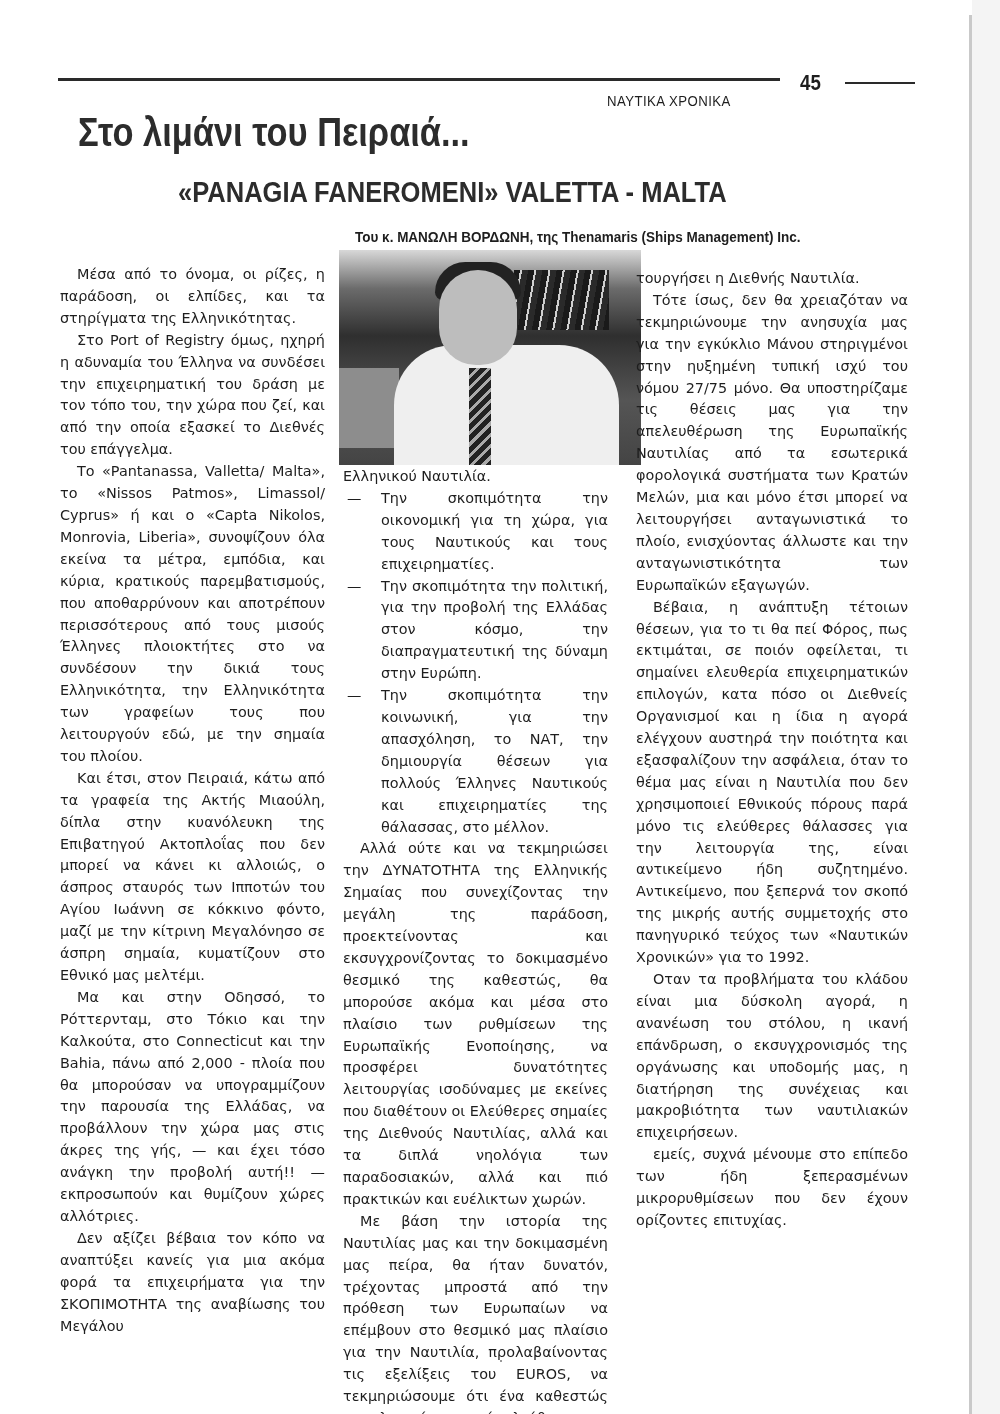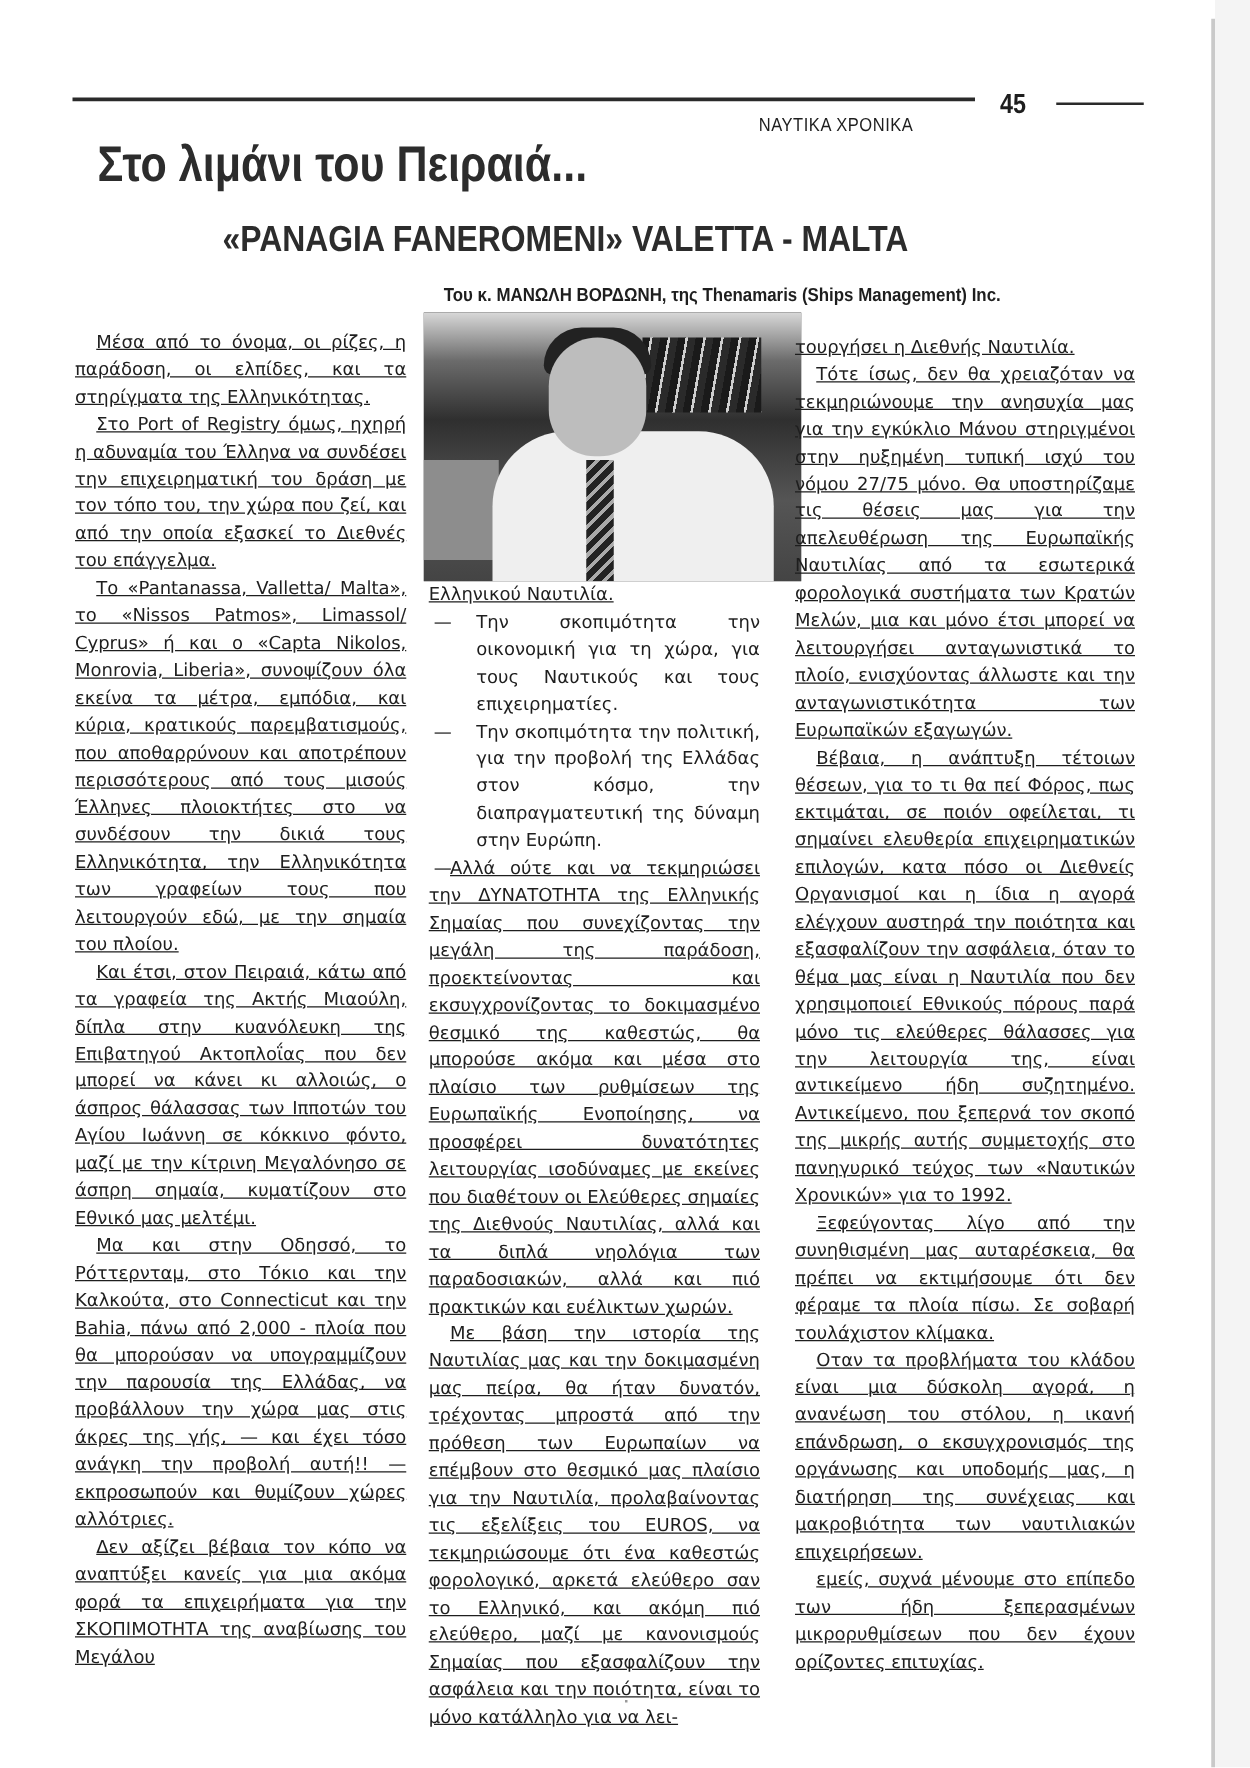--- a/index.html
+++ b/index.html
@@ -14,21 +14,21 @@
   .header-rule { position: absolute; left: 58px; top: 78px; width: 722px; height: 3px; background: #2a2a2a; }
   .header-rule-right { position: absolute; left: 845px; top: 82px; width: 70px; height: 2px; background: #2a2a2a; }
   .page-number { position: absolute; left: 800px; top: 70px; font-family: "Liberation Sans", sans-serif; font-weight: bold; font-size: 22px; transform: scaleX(0.85); transform-origin: left; }
   .magazine-name { position: absolute; left: 607px; top: 92px; font-family: "Liberation Sans", sans-serif; font-size: 15px; letter-spacing: 0.5px; transform: scaleX(0.88); transform-origin: left; }
 
   .main-title { position: absolute; left: 78px; top: 110px; font-family: "Liberation Sans", sans-serif; font-weight: bold; font-size: 40px; color: #2c2c2c; transform: scaleX(0.86); transform-origin: left; white-space: nowrap; }
   .subtitle { position: absolute; left: 178px; top: 176px; font-family: "Liberation Sans", sans-serif; font-weight: bold; font-size: 29px; color: #2c2c2c; transform: scaleX(0.88); transform-origin: left; white-space: nowrap; }
   .byline { position: absolute; left: 355px; top: 228px; font-family: "Liberation Sans", sans-serif; font-weight: bold; font-size: 15px; transform: scaleX(0.9); transform-origin: left; white-space: nowrap; }
 
   .col { position: absolute; font-size: 14.4px; line-height: 21.9px; text-align: justify; }
-  .col p { margin: 0; text-indent: 0; text-decoration: underline; }
+  .col p { margin: 0; text-indent: 0; }
   .col p.ind { text-indent: 17px; }
   #col1 { left: 60px; top: 264px; width: 265px; }
   #col2 { left: 343px; top: 466px; width: 265px; }
   #col3 { left: 636px; top: 268px; width: 272px; }
 
   .dash-item { position: relative; padding-left: 38px; }
   .dash-item .dash { position: absolute; left: 4px; top: 0; }
 
   .photo { position: absolute; left: 339px; top: 250px; width: 302px; height: 215px; background: #3a3a3a; overflow: hidden; }
   .photo .wall { position: absolute; left: 0; top: 0; width: 302px; height: 215px; background: linear-gradient(180deg,#d8d8d8 0%, #6b6b6b 18%, #2f2f2f 40%, #555 70%, #444 100%); }
@@ -63,45 +63,45 @@
   <div class="body"></div>
   <div class="hair"></div>
   <div class="head"></div>
   <div class="tie"></div>
 </div>
 
 <div class="col" id="col1">
   <p class="ind">Μέσα από το όνομα, οι ρίζες, η παράδοση, οι ελπίδες, και τα στηρίγματα της Ελληνικότητας.</p>
   <p class="ind">Στο Port of Registry όμως, ηχηρή η αδυναμία του Έλληνα να συνδέσει την επιχειρηματική του δράση με τον τόπο του, την χώρα που ζεί, και από την οποία εξασκεί το Διεθνές του επάγγελμα.</p>
   <p class="ind">Το «Pantanassa, Valletta/ Malta», το «Nissos Patmos», Limassol/ Cyprus» ή και ο «Capta Nikolos, Monrovia, Liberia», συνοψίζουν όλα εκείνα τα μέτρα, εμπόδια, και κύρια, κρατικούς παρεμβατισμούς, που αποθαρρύνουν και αποτρέπουν περισσότερους από τους μισούς Έλληνες πλοιοκτήτες στο να συνδέσουν την δικιά τους Ελληνικότητα, την Ελληνικότητα των γραφείων τους που λειτουργούν εδώ, με την σημαία του πλοίου.</p>
-  <p class="ind">Και έτσι, στον Πειραιά, κάτω από τα γραφεία της Ακτής Μιαούλη, δίπλα στην κυανόλευκη της Επιβατηγού Ακτοπλοΐας που δεν μπορεί να κάνει κι αλλοιώς, ο άσπρος θάλασσας των Ιπποτών του Αγίου Ιωάννη σε κόκκινο φόντο, μαζί με την κίτρινη Μεγαλόνησο σε άσπρη σημαία, κυματίζουν στο Εθνικό μας μελτέμι.</p>
+  <p class="ind">Και έτσι, στον Πειραιά, κάτω από τα γραφεία της Ακτής Μιαούλη, δίπλα στην κυανόλευκη της Επιβατηγού Ακτοπλοΐας που δεν μπορεί να κάνει κι αλλοιώς, ο άσπρος σταυρός των Ιπποτών του Αγίου Ιωάννη σε κόκκινο φόντο, μαζί με την κίτρινη Μεγαλόνησο σε άσπρη σημαία, κυματίζουν στο Εθνικό μας μελτέμι.</p>
   <p class="ind">Μα και στην Οδησσό, το Ρόττερνταμ, στο Τόκιο και την Καλκούτα, στο Connecticut και την Bahia, πάνω από 2,000 - πλοία που θα μπορούσαν να υπογραμμίζουν την παρουσία της Ελλάδας, να προβάλλουν την χώρα μας στις άκρες της γής, — και έχει τόσο ανάγκη την προβολή αυτή!! — εκπροσωπούν και θυμίζουν χώρες αλλότριες.</p>
   <p class="ind">Δεν αξίζει βέβαια τον κόπο να αναπτύξει κανείς για μια ακόμα φορά τα επιχειρήματα για την ΣΚΟΠΙΜΟΤΗΤΑ της αναβίωσης του Μεγάλου</p>
 </div>
 
 <div class="col" id="col2">
   <p>Ελληνικού Ναυτιλία.</p>
   <div class="dash-item">
     <span class="dash">—</span>
     <span>Την σκοπιμότητα την οικονομική για τη χώρα, για τους Ναυτικούς και τους επιχειρηματίες.</span>
   </div>
   <div class="dash-item">
     <span class="dash">—</span>
     <span>Την σκοπιμότητα την πολιτική, για την προβολή της Ελλάδας στον κόσμο, την διαπραγματευτική της δύναμη στην Ευρώπη.</span>
   </div>
   <div class="dash-item">
     <span class="dash">—</span>
+    <span>Την σκοπιμότητα την κοινωνική, για την απασχόληση, το ΝΑΤ, την δημιουργία θέσεων για πολλούς Έλληνες Ναυτικούς και επιχειρηματίες της θάλασσας, στο μέλλον.</span>
   </div>
   <p class="ind">Αλλά ούτε και να τεκμηριώσει την ΔΥΝΑΤΟΤΗΤΑ της Ελληνικής Σημαίας που συνεχίζοντας την μεγάλη της παράδοση, προεκτείνοντας και εκσυγχρονίζοντας το δοκιμασμένο θεσμικό της καθεστώς, θα μπορούσε ακόμα και μέσα στο πλαίσιο των ρυθμίσεων της Ευρωπαϊκής Ενοποίησης, να προσφέρει δυνατότητες λειτουργίας ισοδύναμες με εκείνες που διαθέτουν οι Ελεύθερες σημαίες της Διεθνούς Ναυτιλίας, αλλά και τα διπλά νηολόγια των παραδοσιακών, αλλά και πιό πρακτικών και ευέλικτων χωρών.</p>
   <p class="ind">Με βάση την ιστορία της Ναυτιλίας μας και την δοκιμασμένη μας πείρα, θα ήταν δυνατόν, τρέχοντας μπροστά από την πρόθεση των Ευρωπαίων να επέμβουν στο θεσμικό μας πλαίσιο για την Ναυτιλία, προλαβαίνοντας τις εξελίξεις του EUROS, να τεκμηριώσουμε ότι ένα καθεστώς φορολογικό, αρκετά ελεύθερο σαν το Ελληνικό, και ακόμη πιό ελεύθερο, μαζί με κανονισμούς Σημαίας που εξασφαλίζουν την ασφάλεια και την ποιότητα, είναι το μόνο κατάλληλο για να λει-</p>
 </div>
 
 <div class="col" id="col3">
   <p>τουργήσει η Διεθνής Ναυτιλία.</p>
   <p class="ind">Τότε ίσως, δεν θα χρειαζόταν να τεκμηριώνουμε την ανησυχία μας για την εγκύκλιο Μάνου στηριγμένοι στην ηυξημένη τυπική ισχύ του νόμου 27/75 μόνο. Θα υποστηρίζαμε τις θέσεις μας για την απελευθέρωση της Ευρωπαϊκής Ναυτιλίας από τα εσωτερικά φορολογικά συστήματα των Κρατών Μελών, μια και μόνο έτσι μπορεί να λειτουργήσει ανταγωνιστικά το πλοίο, ενισχύοντας άλλωστε και την ανταγωνιστικότητα των Ευρωπαϊκών εξαγωγών.</p>
   <p class="ind">Βέβαια, η ανάπτυξη τέτοιων θέσεων, για το τι θα πεί Φόρος, πως εκτιμάται, σε ποιόν οφείλεται, τι σημαίνει ελευθερία επιχειρηματικών επιλογών, κατα πόσο οι Διεθνείς Οργανισμοί και η ίδια η αγορά ελέγχουν αυστηρά την ποιότητα και εξασφαλίζουν την ασφάλεια, όταν το θέμα μας είναι η Ναυτιλία που δεν χρησιμοποιεί Εθνικούς πόρους παρά μόνο τις ελεύθερες θάλασσες για την λειτουργία της, είναι αντικείμενο ήδη συζητημένο. Αντικείμενο, που ξεπερνά τον σκοπό της μικρής αυτής συμμετοχής στο πανηγυρικό τεύχος των «Ναυτικών Χρονικών» για το 1992.</p>
-  <p class="ind">Ξεφεύγοντας λίγο από την συνηθισμένη μας αυταρέσκεια, θα πρέπει να εκτιμήσουμε ότι δεν φέραμε τα πλοία πίσω. Σε σοβαρή τουλάχιστον κλίμακα.</p>
   <p class="ind">Οταν τα προβλήματα του κλάδου είναι μια δύσκολη αγορά, η ανανέωση του στόλου, η ικανή επάνδρωση, ο εκσυγχρονισμός της οργάνωσης και υποδομής μας, η διατήρηση της συνέχειας και μακροβιότητα των ναυτιλιακών επιχειρήσεων.</p>
   <p class="ind">εμείς, συχνά μένουμε στο επίπεδο των ήδη ξεπερασμένων μικρορυθμίσεων που δεν έχουν ορίζοντες επιτυχίας.</p>
 
 </div>
 
 <div class="footer-dot"></div>
 
 </body></html>

